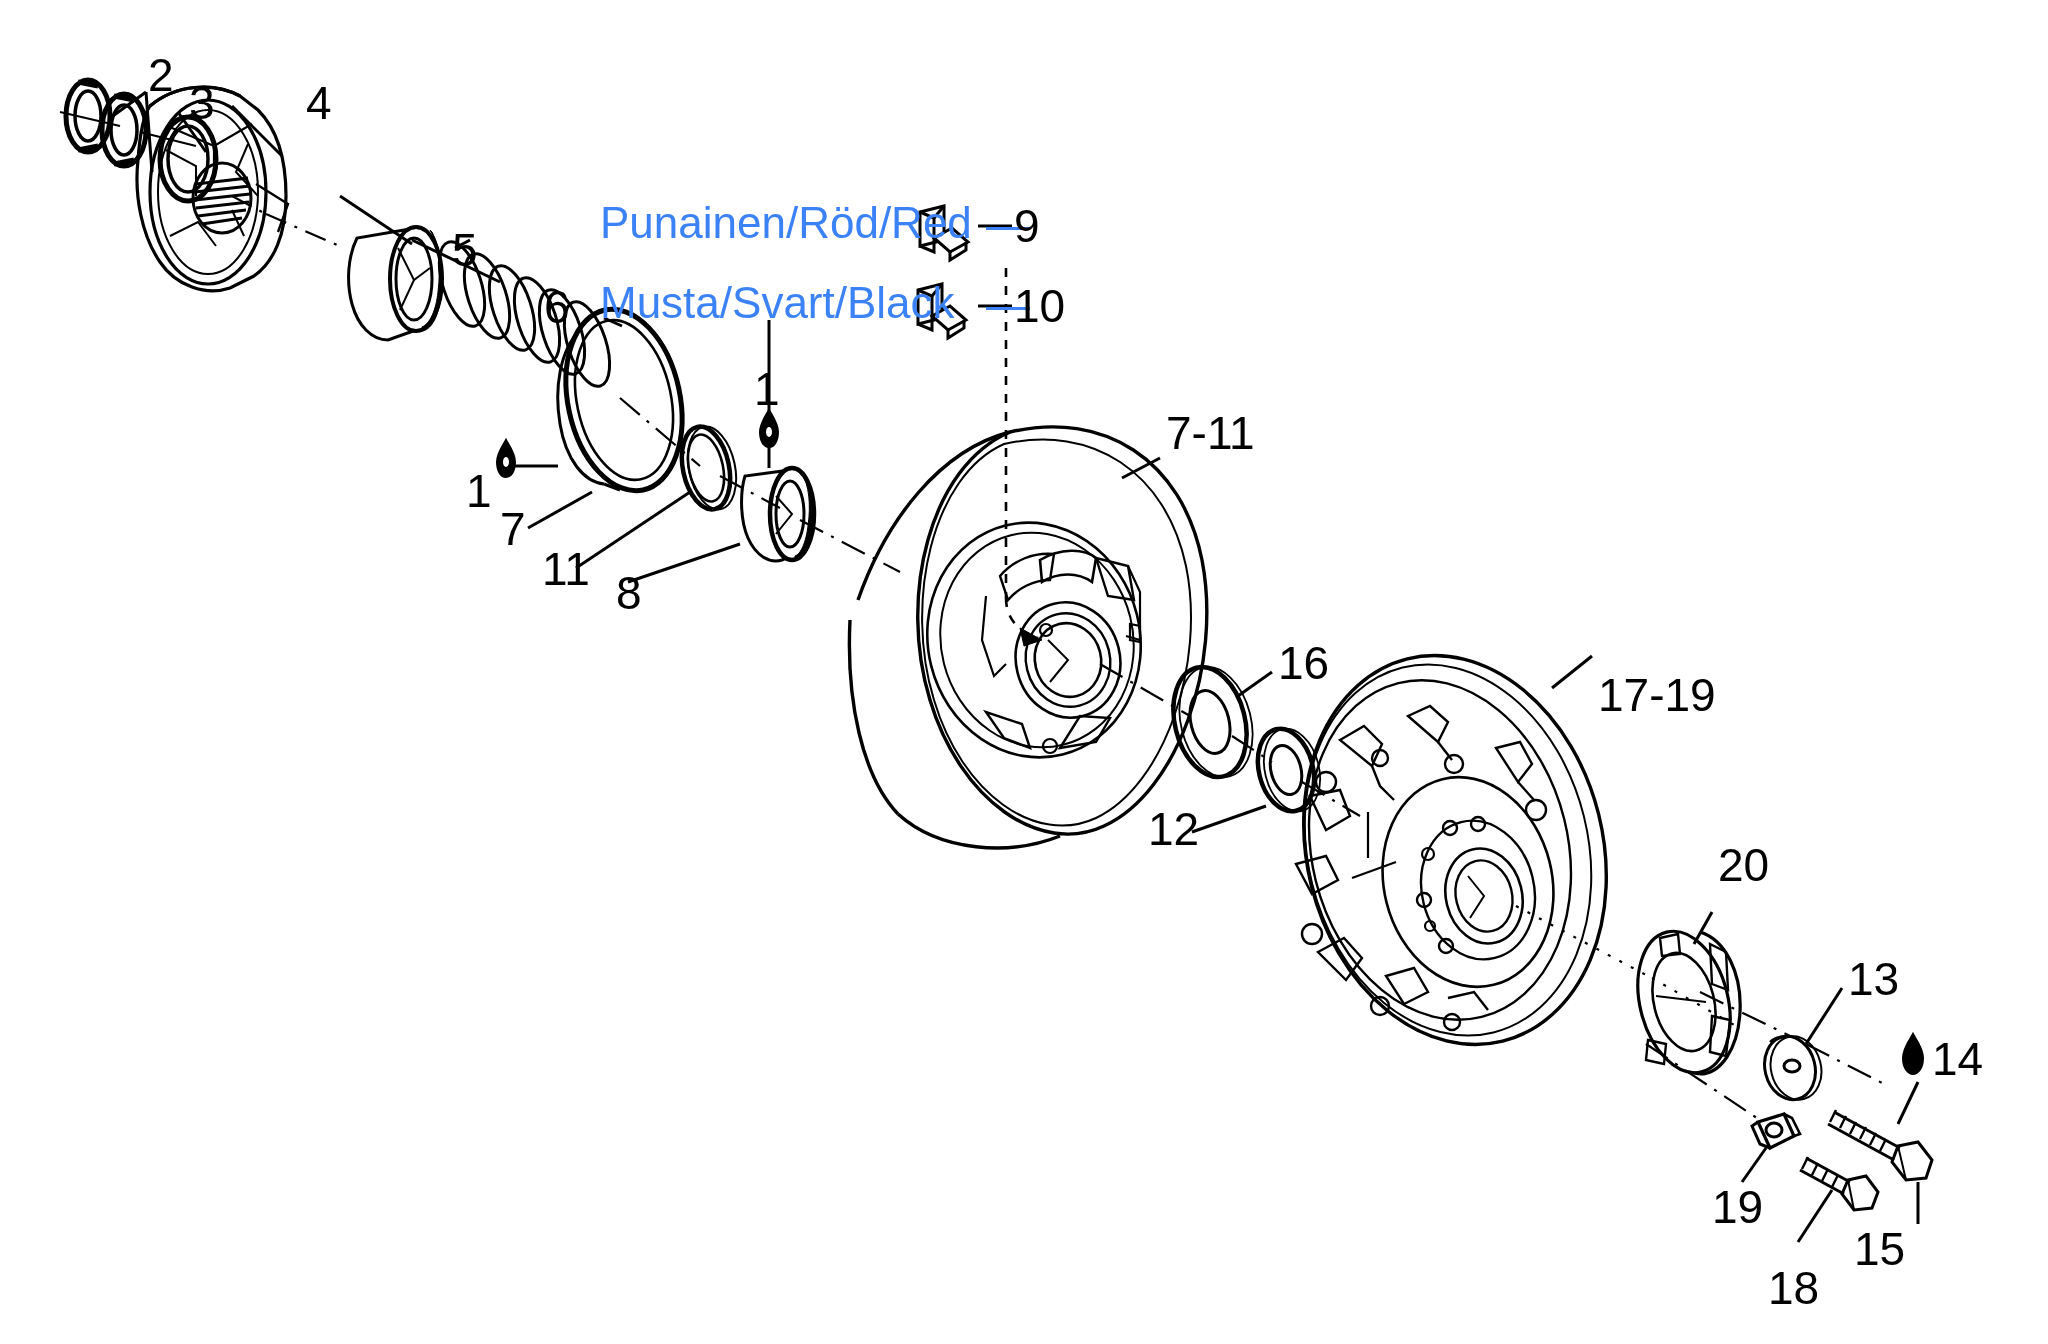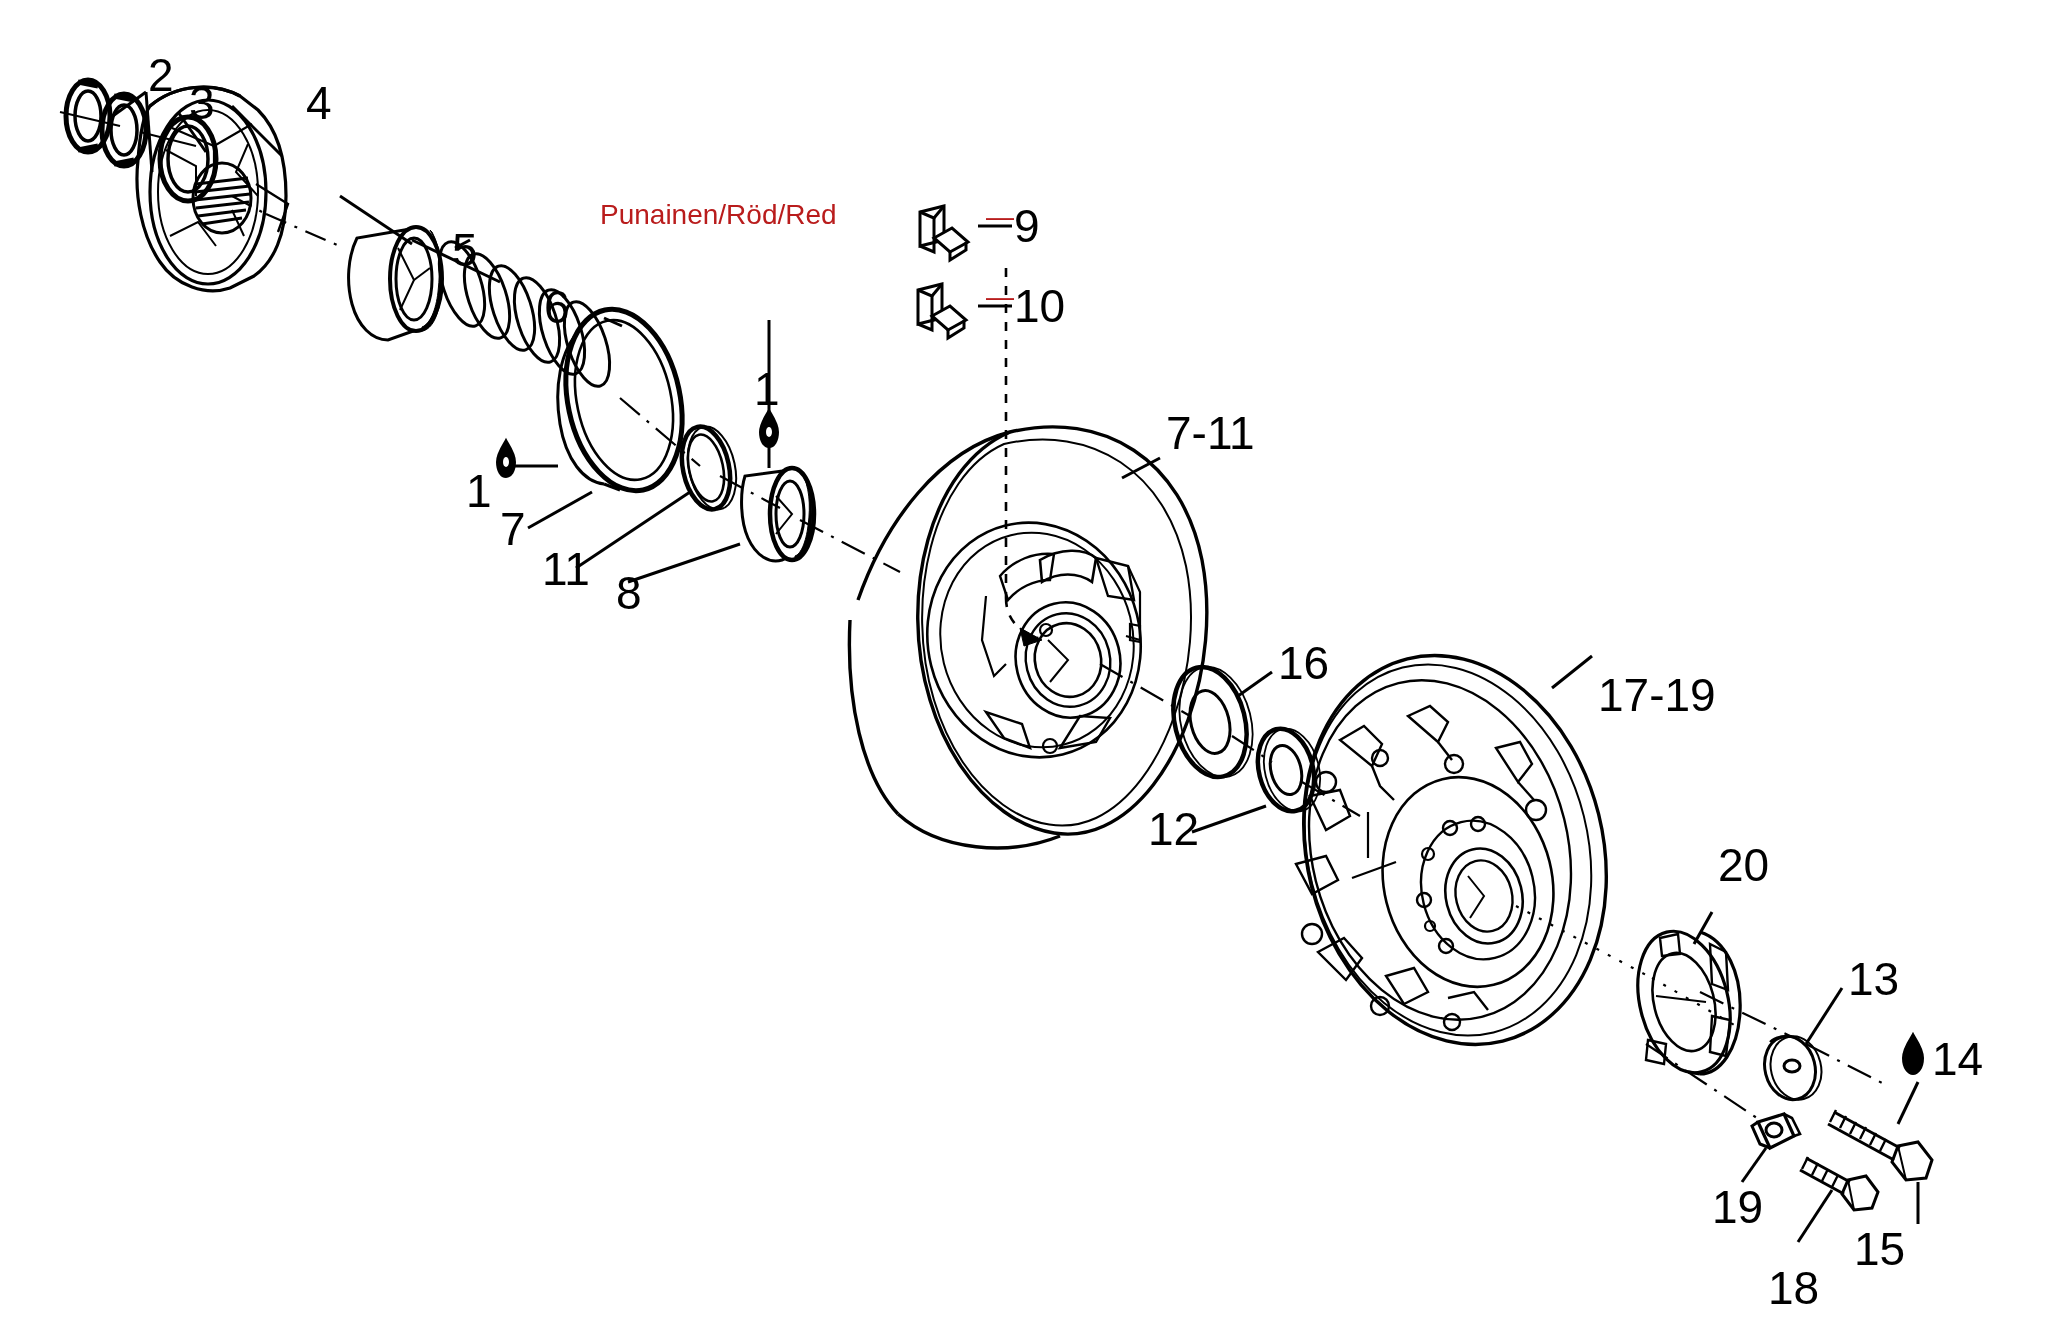--- a/index.html
+++ b/index.html
@@ -1,21 +1,21 @@
 <!DOCTYPE html>
 <html><head>
 <meta charset="utf-8">
 <title>Exploded Parts Diagram</title>
 <style>
   html,body{margin:0;padding:0;background:#ffffff;}
   body{font-family:"Liberation Sans",sans-serif;color:#000;}
   #stage{position:relative;width:2048px;height:1344px;background:#fff;overflow:hidden;}
   #stage svg{position:absolute;left:0;top:0;}
   .cal{position:absolute;font-family:"Liberation Sans",sans-serif;font-size:46px;line-height:1;color:#000;white-space:nowrap;}
-  .colorlab{position:absolute;font-family:"Liberation Sans",sans-serif;font-size:28px;line-height:1;color:#b91c1c;white-space:nowrap;}
+  .colorlab{position:absolute;font-family:"Liberation Sans",sans-serif;font-size:44px;line-height:1;color:#3b82f6;white-space:nowrap;}
 </style>
 </head>
 <body>
 
 <div id="stage">
 
   <svg width="2048" height="1344" viewBox="0 0 2048 1344">
 
     <g fill="none" stroke="#000">
       <ellipse cx="88" cy="116" rx="22" ry="36" stroke-width="5"></ellipse>
@@ -357,20 +357,21 @@
       <path d="M 1798 1242 L 1832 1190"></path>
 
       <path d="M 1742 1182 L 1766 1148"></path>
     </g>
   </svg>
 
   <div class="colorlab" style="left:600px;top:201px;">Punainen/Röd/Red</div>
   <div class="colorlab" style="left:986px;top:203px;">—</div>
   <div class="cal" style="left:1014px;top:203px;">9</div>
 
+  <div class="colorlab" style="left:600px;top:281px;">Musta/Svart/Black</div>
   <div class="colorlab" style="left:986px;top:283px;">—</div>
   <div class="cal" style="left:1014px;top:283px;">10</div>
 
   <div class="cal" style="left:148px;top:52px;">2</div>
   <div class="cal" style="left:189px;top:80px;">3</div>
   <div class="cal" style="left:306px;top:80px;">4</div>
   <div class="cal" style="left:452px;top:227px;">5</div>
   <div class="cal" style="left:544px;top:284px;">6</div>
 
   <div class="cal" style="left:754px;top:366px;">1</div>

